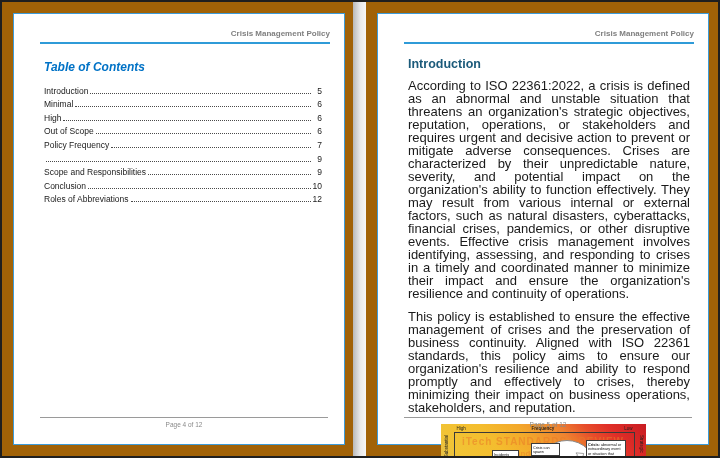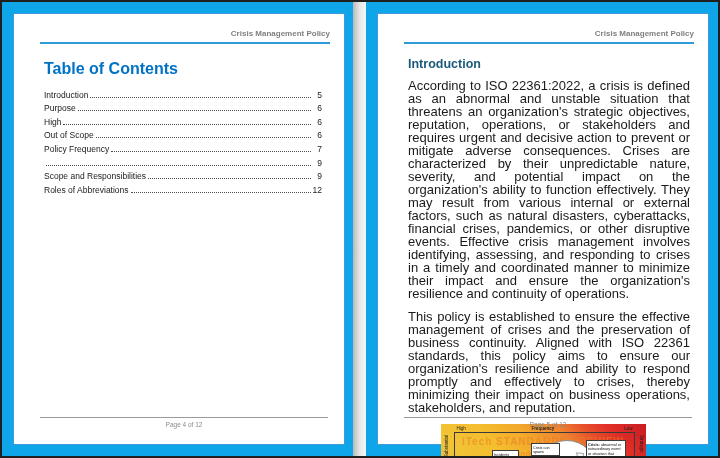--- a/index.html
+++ b/index.html
@@ -5,21 +5,21 @@
   * { margin:0; padding:0; box-sizing:border-box; }
   body {
     width:720px; height:458px;
     font-family:"Liberation Sans", sans-serif;
     background:#ffffff;
     position:relative;
   }
   .frame {
     position:absolute; inset:0;
     border:2px solid #1f1f1f;
-    background:#0ea5e9;
+    background:#a16207;
     overflow:hidden;
   }
   .sheet {
     position:absolute; top:11px; width:332px; height:432px;
     background:#fff; border:1px solid #3d9bd9;
   }
   .sheet.left  { left:11px; }
   .sheet.right { left:375px; }
   .gap-strip {
     position:absolute; top:0; left:351px; width:13px; height:456px;
@@ -32,21 +32,21 @@
     padding-bottom:4px; border-bottom:2px solid #2f9bd8;
   }
   .page-footer {
     position:absolute; bottom:16px; left:26px; right:16px;
     border-top:1px solid #9a9a9a; text-align:center;
     padding-top:3px; font-size:6.5px; color:#8a8a8a;
   }
   
   .toc-heading {
     margin:16px 24px 8px 30px;
-    font-size:16px; font-weight:bold; color:#0072c6;
+    font-size:12px; font-weight:bold; color:#0072c6;font-style:italic;
   }
   .toc-list { margin:2px 22px 0 30px; list-style:none; }
   .toc-item {
     display:flex; align-items:flex-end;
     height:13.6px; font-size:8.5px; color:#1a1a1a; cursor:pointer;
   }
   .toc-dots { flex:1; border-bottom:1px dotted #4a4a4a; margin:0 2px 2px 2px; }
   .toc-page { text-align:right; min-width:9px; }
   
   .intro-heading {
@@ -107,21 +107,21 @@
 
     <div class="toc-heading">Table of Contents</div>
 
     <ul class="toc-list">
       <li class="toc-item">
         <span>Introduction</span>
         <span class="toc-dots"></span>
         <span class="toc-page">5</span>
       </li>
       <li class="toc-item">
-        <span>Purpose</span>
+        <span>Minimal</span>
         <span class="toc-dots"></span>
         <span class="toc-page">6</span>
       </li>
       <li class="toc-item">
         <span>High</span>
         <span class="toc-dots"></span>
         <span class="toc-page">6</span>
       </li>
       <li class="toc-item">
         <span>Out of Scope</span>
@@ -134,20 +134,25 @@
         <span class="toc-page">7</span>
       </li>
       <li class="toc-item">
         <span class="toc-dots"></span>
         <span class="toc-page">9</span>
       </li>
       <li class="toc-item">
         <span>Scope and Responsibilities</span>
         <span class="toc-dots"></span>
         <span class="toc-page">9</span>
+      </li>
+      <li class="toc-item">
+        <span>Conclusion</span>
+        <span class="toc-dots"></span>
+        <span class="toc-page">10</span>
       </li>
       <li class="toc-item">
         <span>Roles of Abbreviations</span>
         <span class="toc-dots"></span>
         <span class="toc-page">12</span>
       </li>
     </ul>
 
     <div class="page-footer">Page 4 of 12</div>
   </div>

